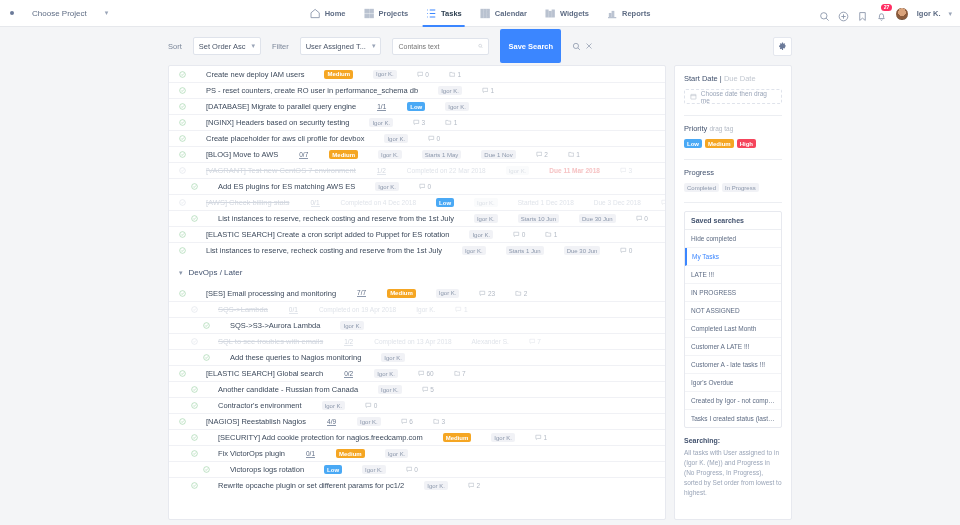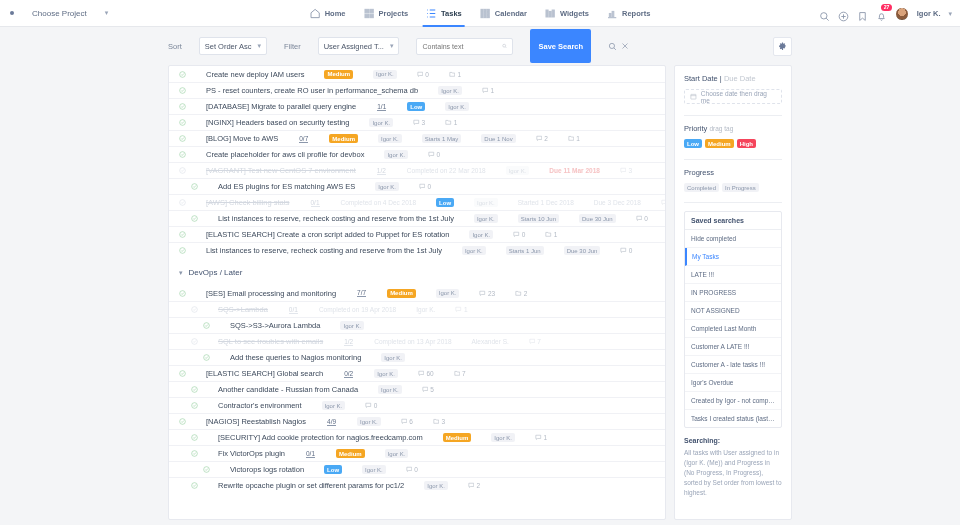--- a/index.html
+++ b/index.html
@@ -56,21 +56,21 @@
   .avatar {
     width: 14px; height: 14px; border-radius: 50%;
     background: radial-gradient(circle at 50% 35%, #d9a27a 0 38%, #8a5a3b 39% 70%, #6b4b33 71%);
     border: 1px solid #fff;
   }
   .uname { font-size: 7.5px; color: #5e6c84; font-weight: bold; }
 
   
   .filterbar {
     height: 38px; display: flex; align-items: center;
-    padding-left: 168px; gap: 17px;
+    padding-left: 168px; gap: 11px;
     position: relative;
   }
   .flabel { font-size: 7.5px; color: #7a8699; }
   .fselect {
     background: #fff; border: 1px solid #dfe3eb; border-radius: 2px;
     height: 17px; font-size: 7.5px; color: #4a5568;
     display: flex; align-items: center; justify-content: space-between;
     padding: 8px 5px; min-width: 66px; cursor: pointer;
   }
   .fselect .caret2 { font-size: 7px; color: #9aa5b8; margin-left: 6px; }
@@ -373,43 +373,43 @@
           </svg>3</span>
         <span class="cnt"><svg viewBox="0 0 16 16" width="6.5" height="6.5" fill="none" stroke="#b3bac5" stroke-width="1.4">
             <path d="M2 3.5h5l1 1.5h6V13H2z"></path>
           </svg>1</span>
       </div>
       <div class="row">
         <svg class="check" viewBox="0 0 16 16" fill="none" stroke="#9fd3a8" stroke-width="1.5">
           <circle cx="8" cy="8" r="6.5"></circle>
           <path d="M5 8l2.2 2.2L11.2 5.8"></path>
         </svg>
+        <span class="title">Create placeholder for aws cli profile for devbox</span>
+        <span class="chip">Igor K.</span>
+        <span class="cnt"><svg viewBox="0 0 16 16" width="6.5" height="6.5" fill="none" stroke="#b3bac5" stroke-width="1.4">
+            <path d="M2 3h12v8H6.5L3.5 13.5V11H2z"></path>
+          </svg>0</span>
+      </div>
+      <div class="row">
+        <svg class="check" viewBox="0 0 16 16" fill="none" stroke="#9fd3a8" stroke-width="1.5">
+          <circle cx="8" cy="8" r="6.5"></circle>
+          <path d="M5 8l2.2 2.2L11.2 5.8"></path>
+        </svg>
         <span class="title">[BLOG] Move to AWS</span>
         <span class="frac">0/7</span>
         <span class="tag medium">Medium</span>
         <span class="chip">Igor K.</span>
         <span class="chip">Starts 1 May</span>
         <span class="chip">Due 1 Nov</span>
         <span class="cnt"><svg viewBox="0 0 16 16" width="6.5" height="6.5" fill="none" stroke="#b3bac5" stroke-width="1.4">
             <path d="M2 3h12v8H6.5L3.5 13.5V11H2z"></path>
           </svg>2</span>
         <span class="cnt"><svg viewBox="0 0 16 16" width="6.5" height="6.5" fill="none" stroke="#b3bac5" stroke-width="1.4">
             <path d="M2 3.5h5l1 1.5h6V13H2z"></path>
           </svg>1</span>
-      </div>
-      <div class="row">
-        <svg class="check" viewBox="0 0 16 16" fill="none" stroke="#9fd3a8" stroke-width="1.5">
-          <circle cx="8" cy="8" r="6.5"></circle>
-          <path d="M5 8l2.2 2.2L11.2 5.8"></path>
-        </svg>
-        <span class="title">Create placeholder for aws cli profile for devbox</span>
-        <span class="chip">Igor K.</span>
-        <span class="cnt"><svg viewBox="0 0 16 16" width="6.5" height="6.5" fill="none" stroke="#b3bac5" stroke-width="1.4">
-            <path d="M2 3h12v8H6.5L3.5 13.5V11H2z"></path>
-          </svg>0</span>
       </div>
       <div class="row done">
         <svg class="check" viewBox="0 0 16 16" fill="none" stroke="#dfe4ea" stroke-width="1.5">
           <circle cx="8" cy="8" r="6.5"></circle>
           <path d="M5 8l2.2 2.2L11.2 5.8"></path>
         </svg>
         <span class="title">[VAGRANT] Test new CentOS 7 environment</span>
         <span class="frac">1/2</span>
         <span class="meta">Completed on 22 Mar 2018</span>
         <span class="chip">Igor K.</span>

